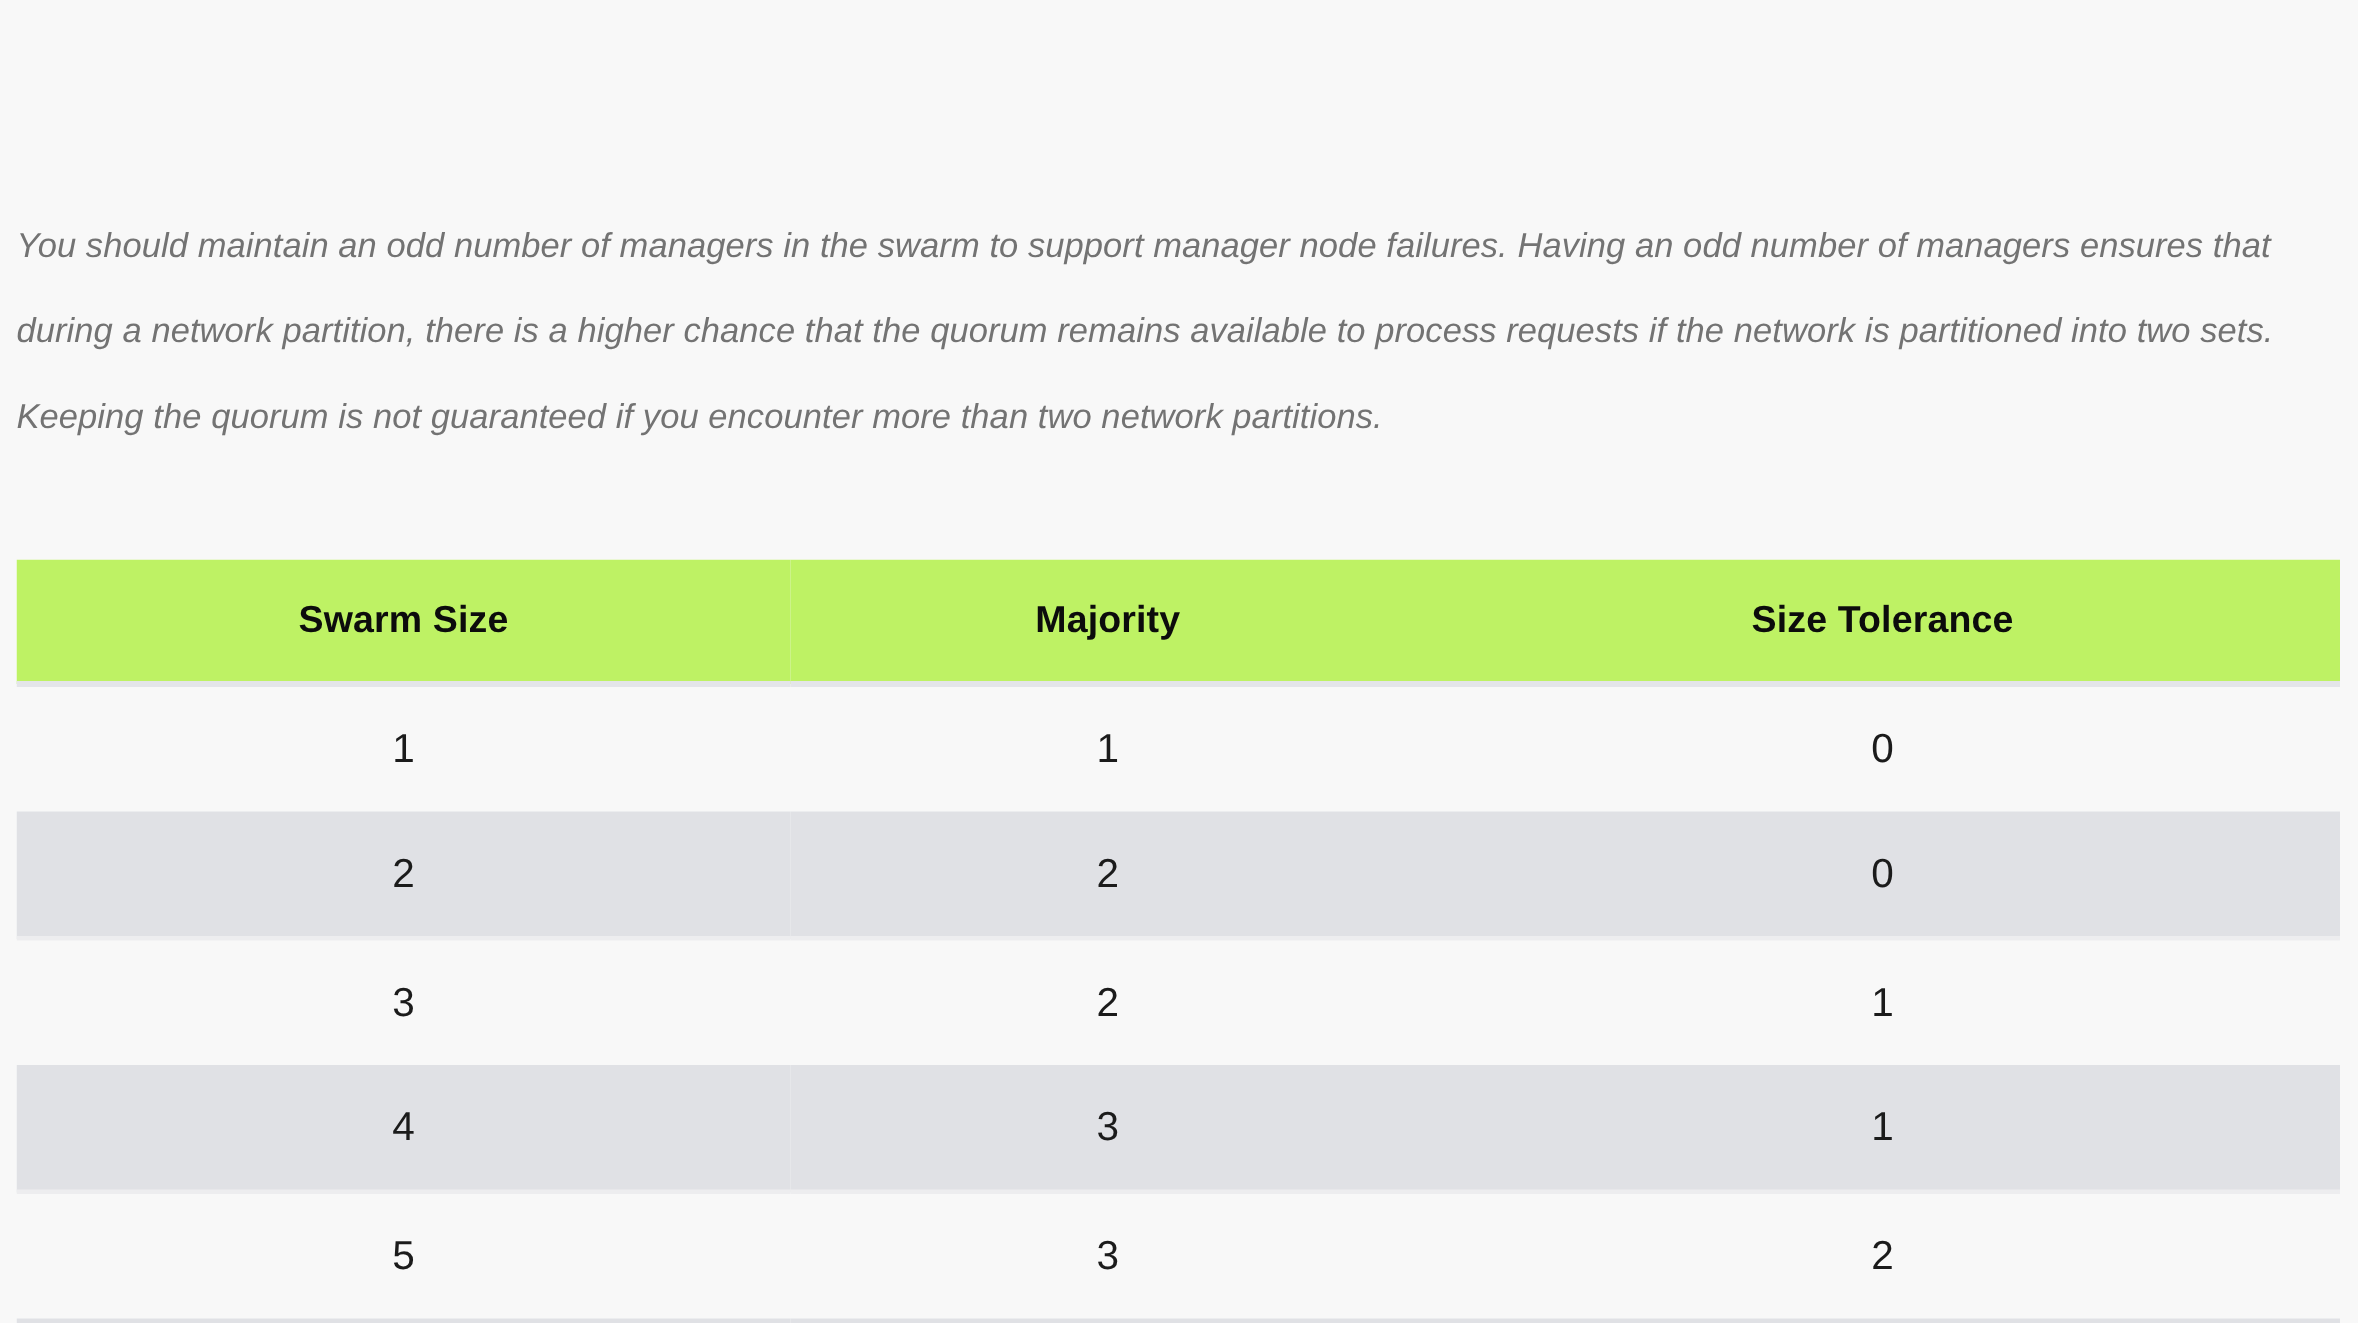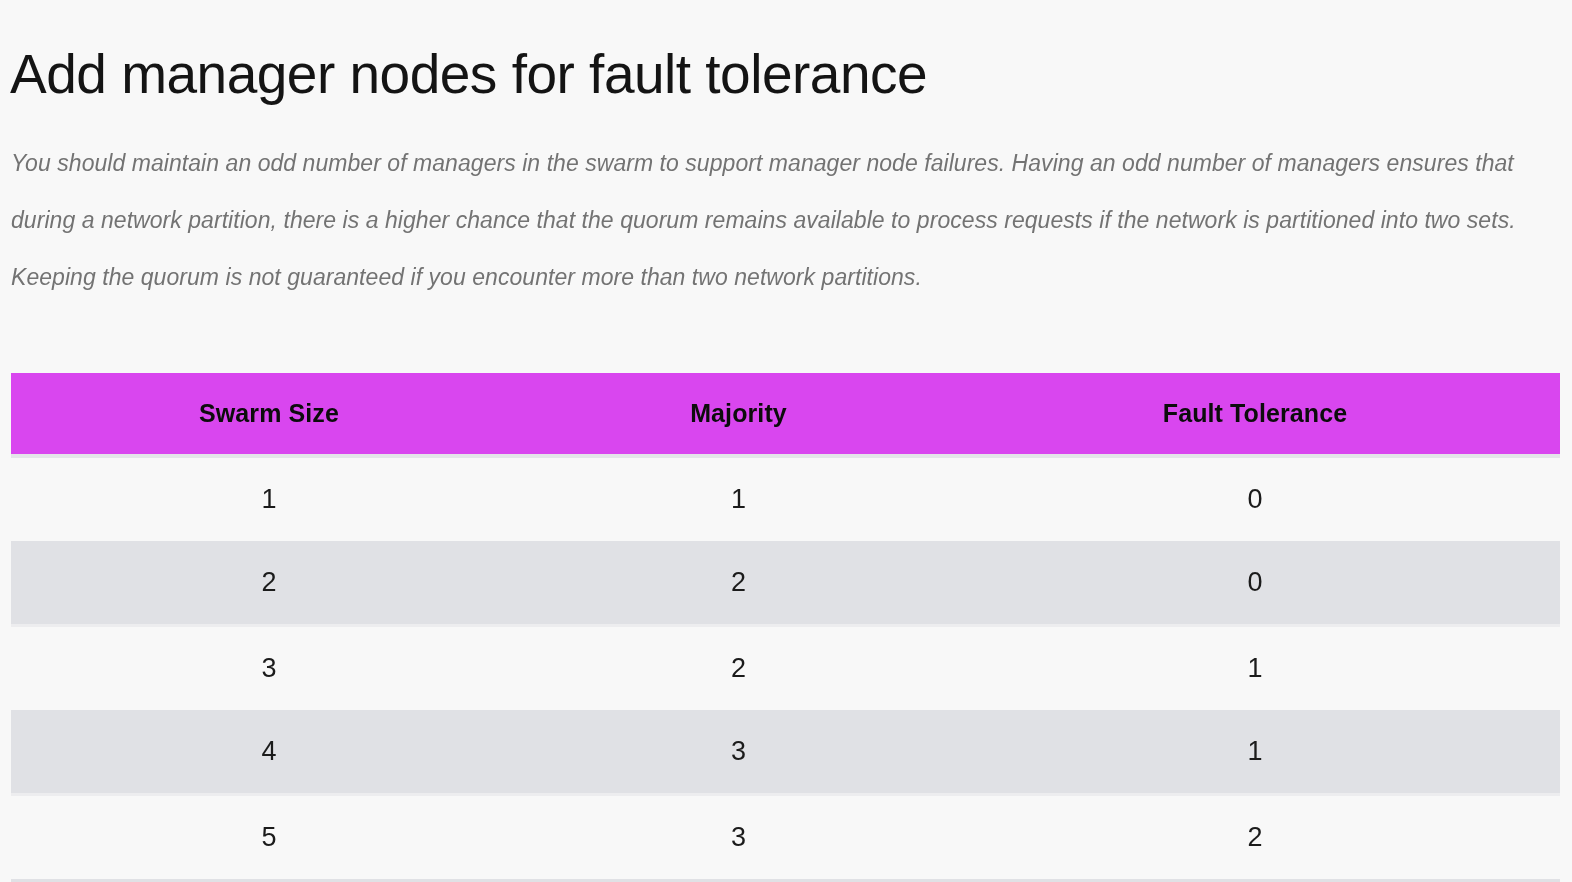--- a/index.html
+++ b/index.html
@@ -64,21 +64,21 @@
     border-collapse: collapse;
     table-layout: fixed;
     font-size: 26px;
   }
 
   table.swarm-table col.c-size    { width: 516px; }
   table.swarm-table col.c-major   { width: 423px; }
   table.swarm-table col.c-fault   { width: 610px; }
 
   table.swarm-table thead th {
-    background: #d946ef;
+    background: #bef264;
     height: 81px;
     font-size: 25px;
     font-weight: 700;
     color: #0c0c0c;
     padding: 0;
     border: 0;
     letter-spacing: 0.1px;
     vertical-align: middle;
   }
   th.th-size  { text-align: center; padding-right: 247px; }
@@ -109,36 +109,35 @@
     border-top: 4px solid #e4e5e9;
   }
 
   td.bold { font-weight: 700; color: #0e0e0e; }
 </style>
 </head>
 <body>
 
 <div class="page">
 
-  <h1 class="page-title">Add manager nodes for fault tolerance</h1>
 
   <p class="intro-paragraph">You should maintain an odd number of managers in the swarm to support manager node failures. Having an odd number of managers ensures that during a network partition, there is a higher chance that the quorum remains available to process requests if the network is partitioned into two sets. Keeping the quorum is not guaranteed if you encounter more than two network partitions.</p>
 
   <div class="swarm-table-wrap">
     <table class="swarm-table">
       <colgroup>
         <col class="c-size">
         <col class="c-major">
         <col class="c-fault">
       </colgroup>
       <thead>
         <tr>
           <th class="th-size">Swarm Size</th>
           <th class="th-major">Majority</th>
-          <th class="th-fault">Fault Tolerance</th>
+          <th class="th-fault">Size Tolerance</th>
         </tr>
       </thead>
       <tbody>
         <tr class="row-odd">
           <td class="td-size">1</td>
           <td class="td-major">1</td>
           <td class="td-fault">0</td>
         </tr>
         <tr class="row-even">
           <td class="td-size">2</td>

